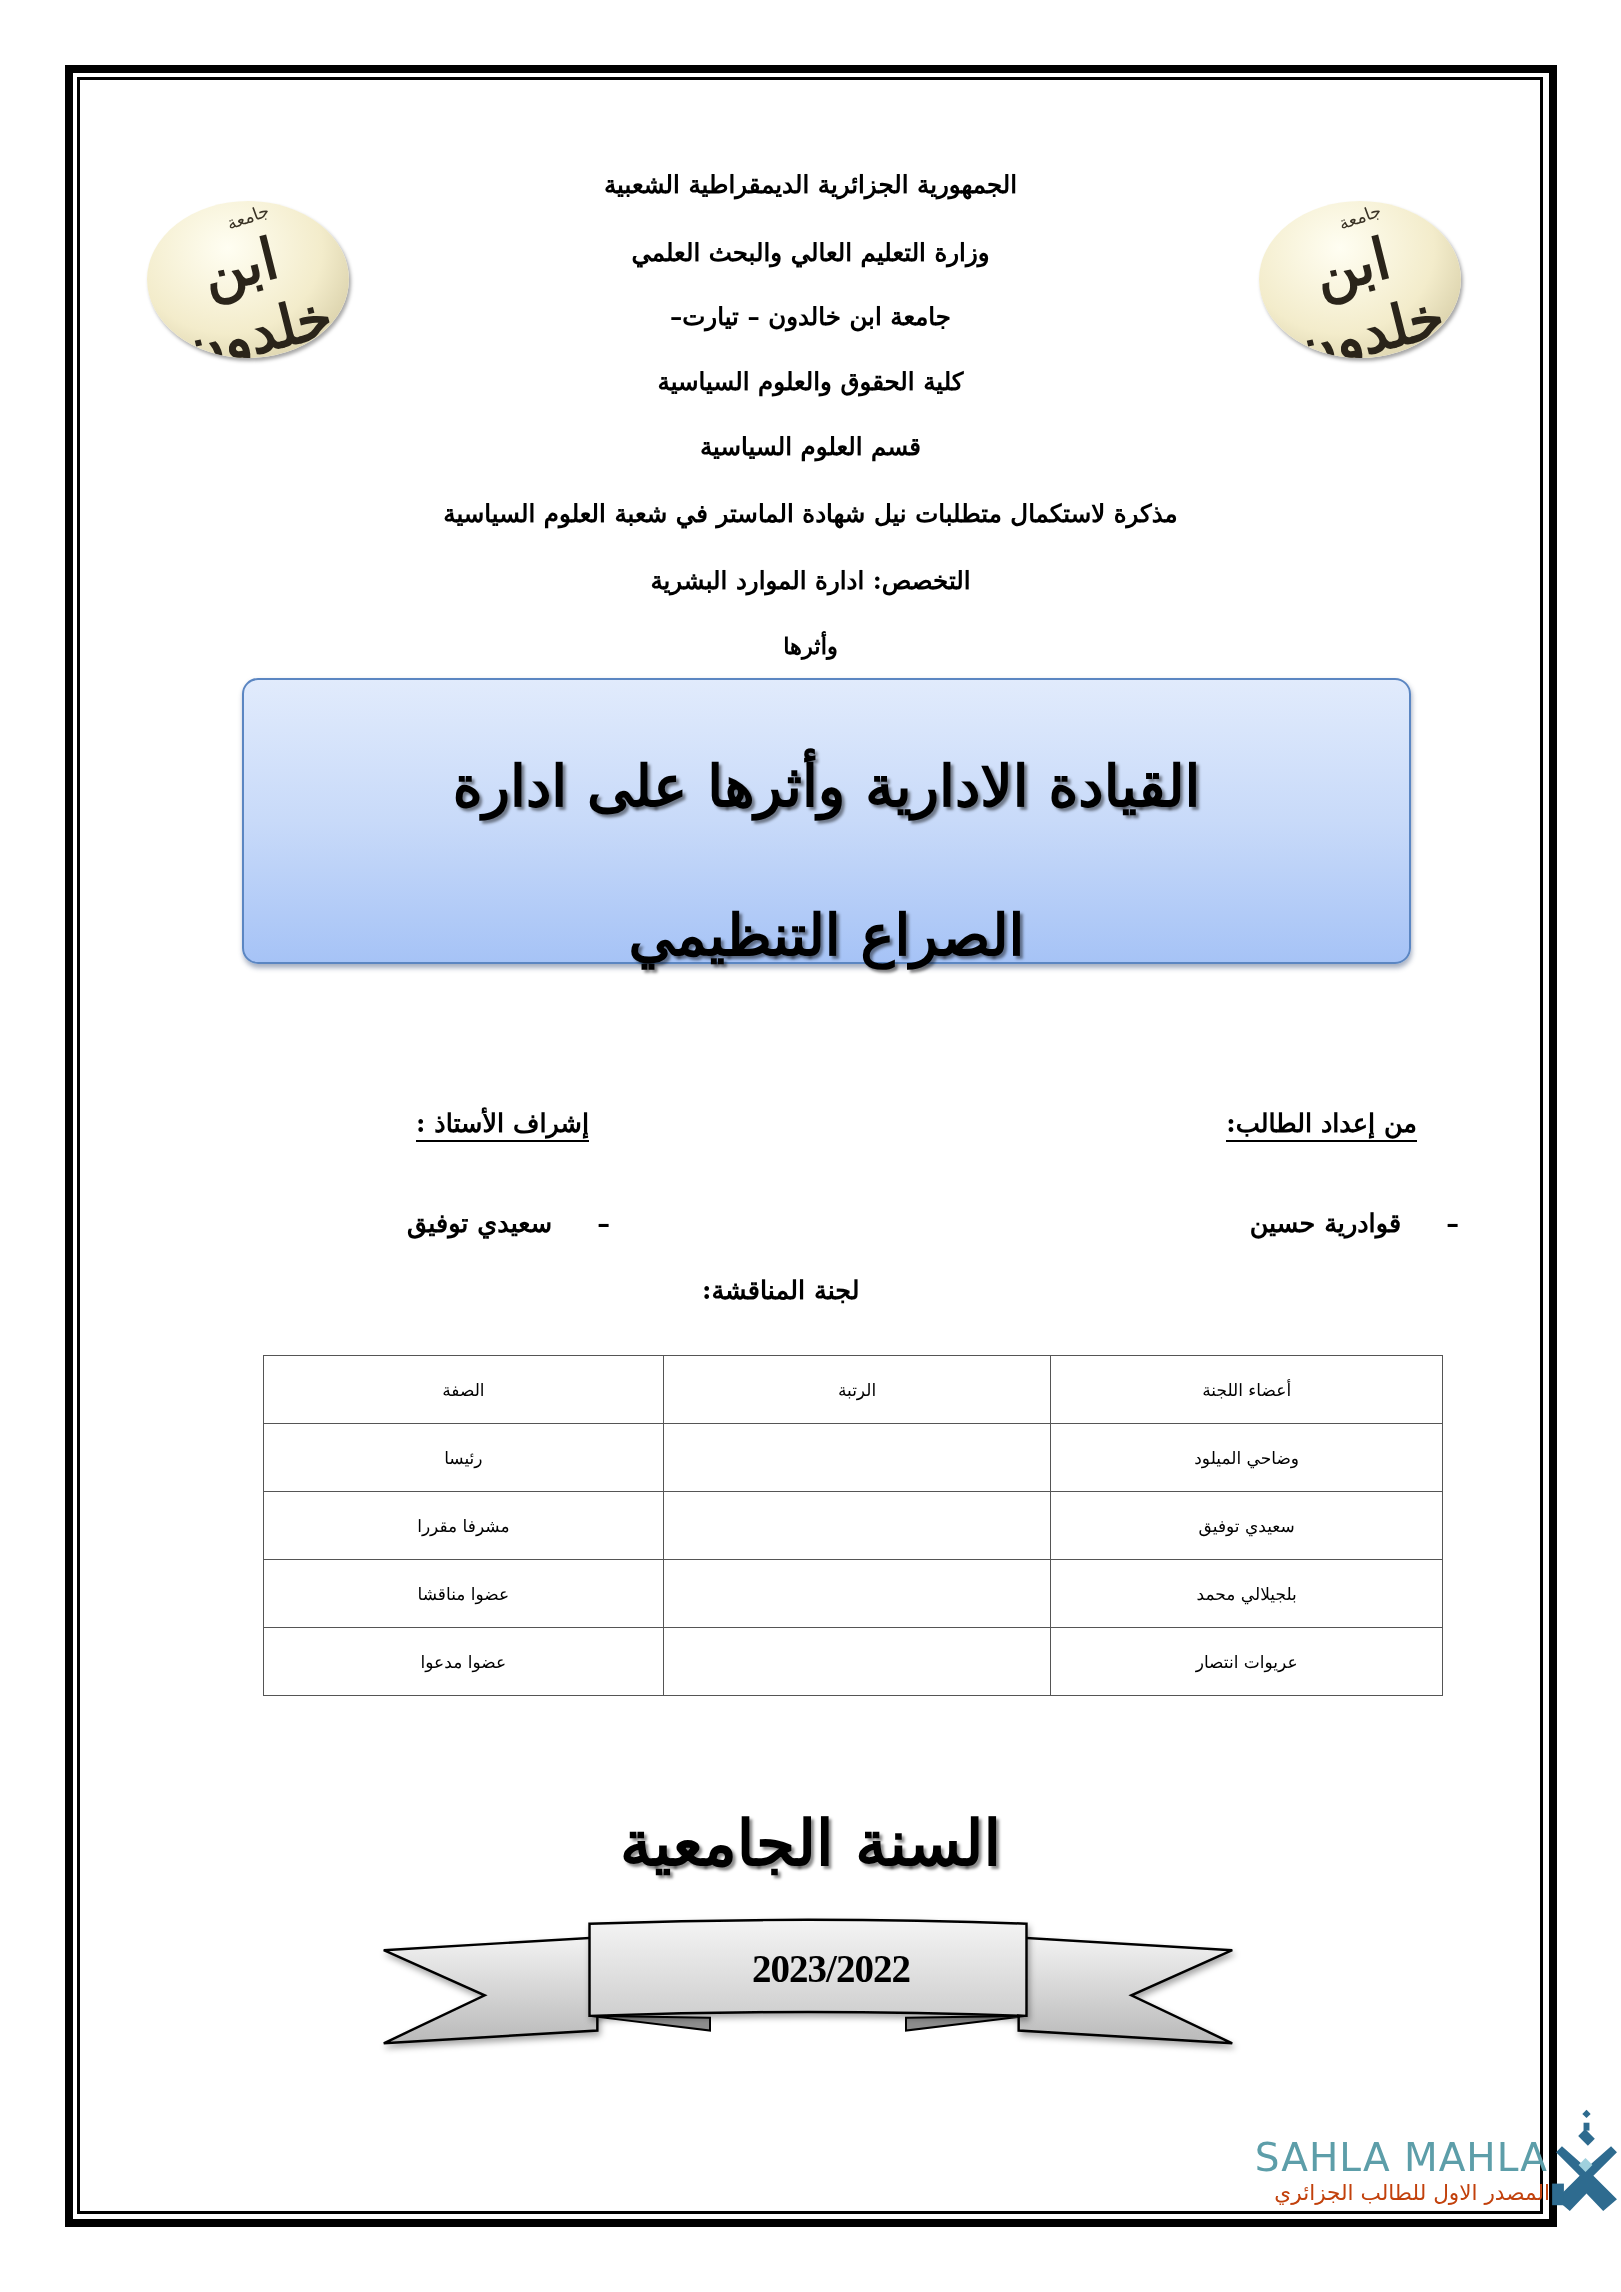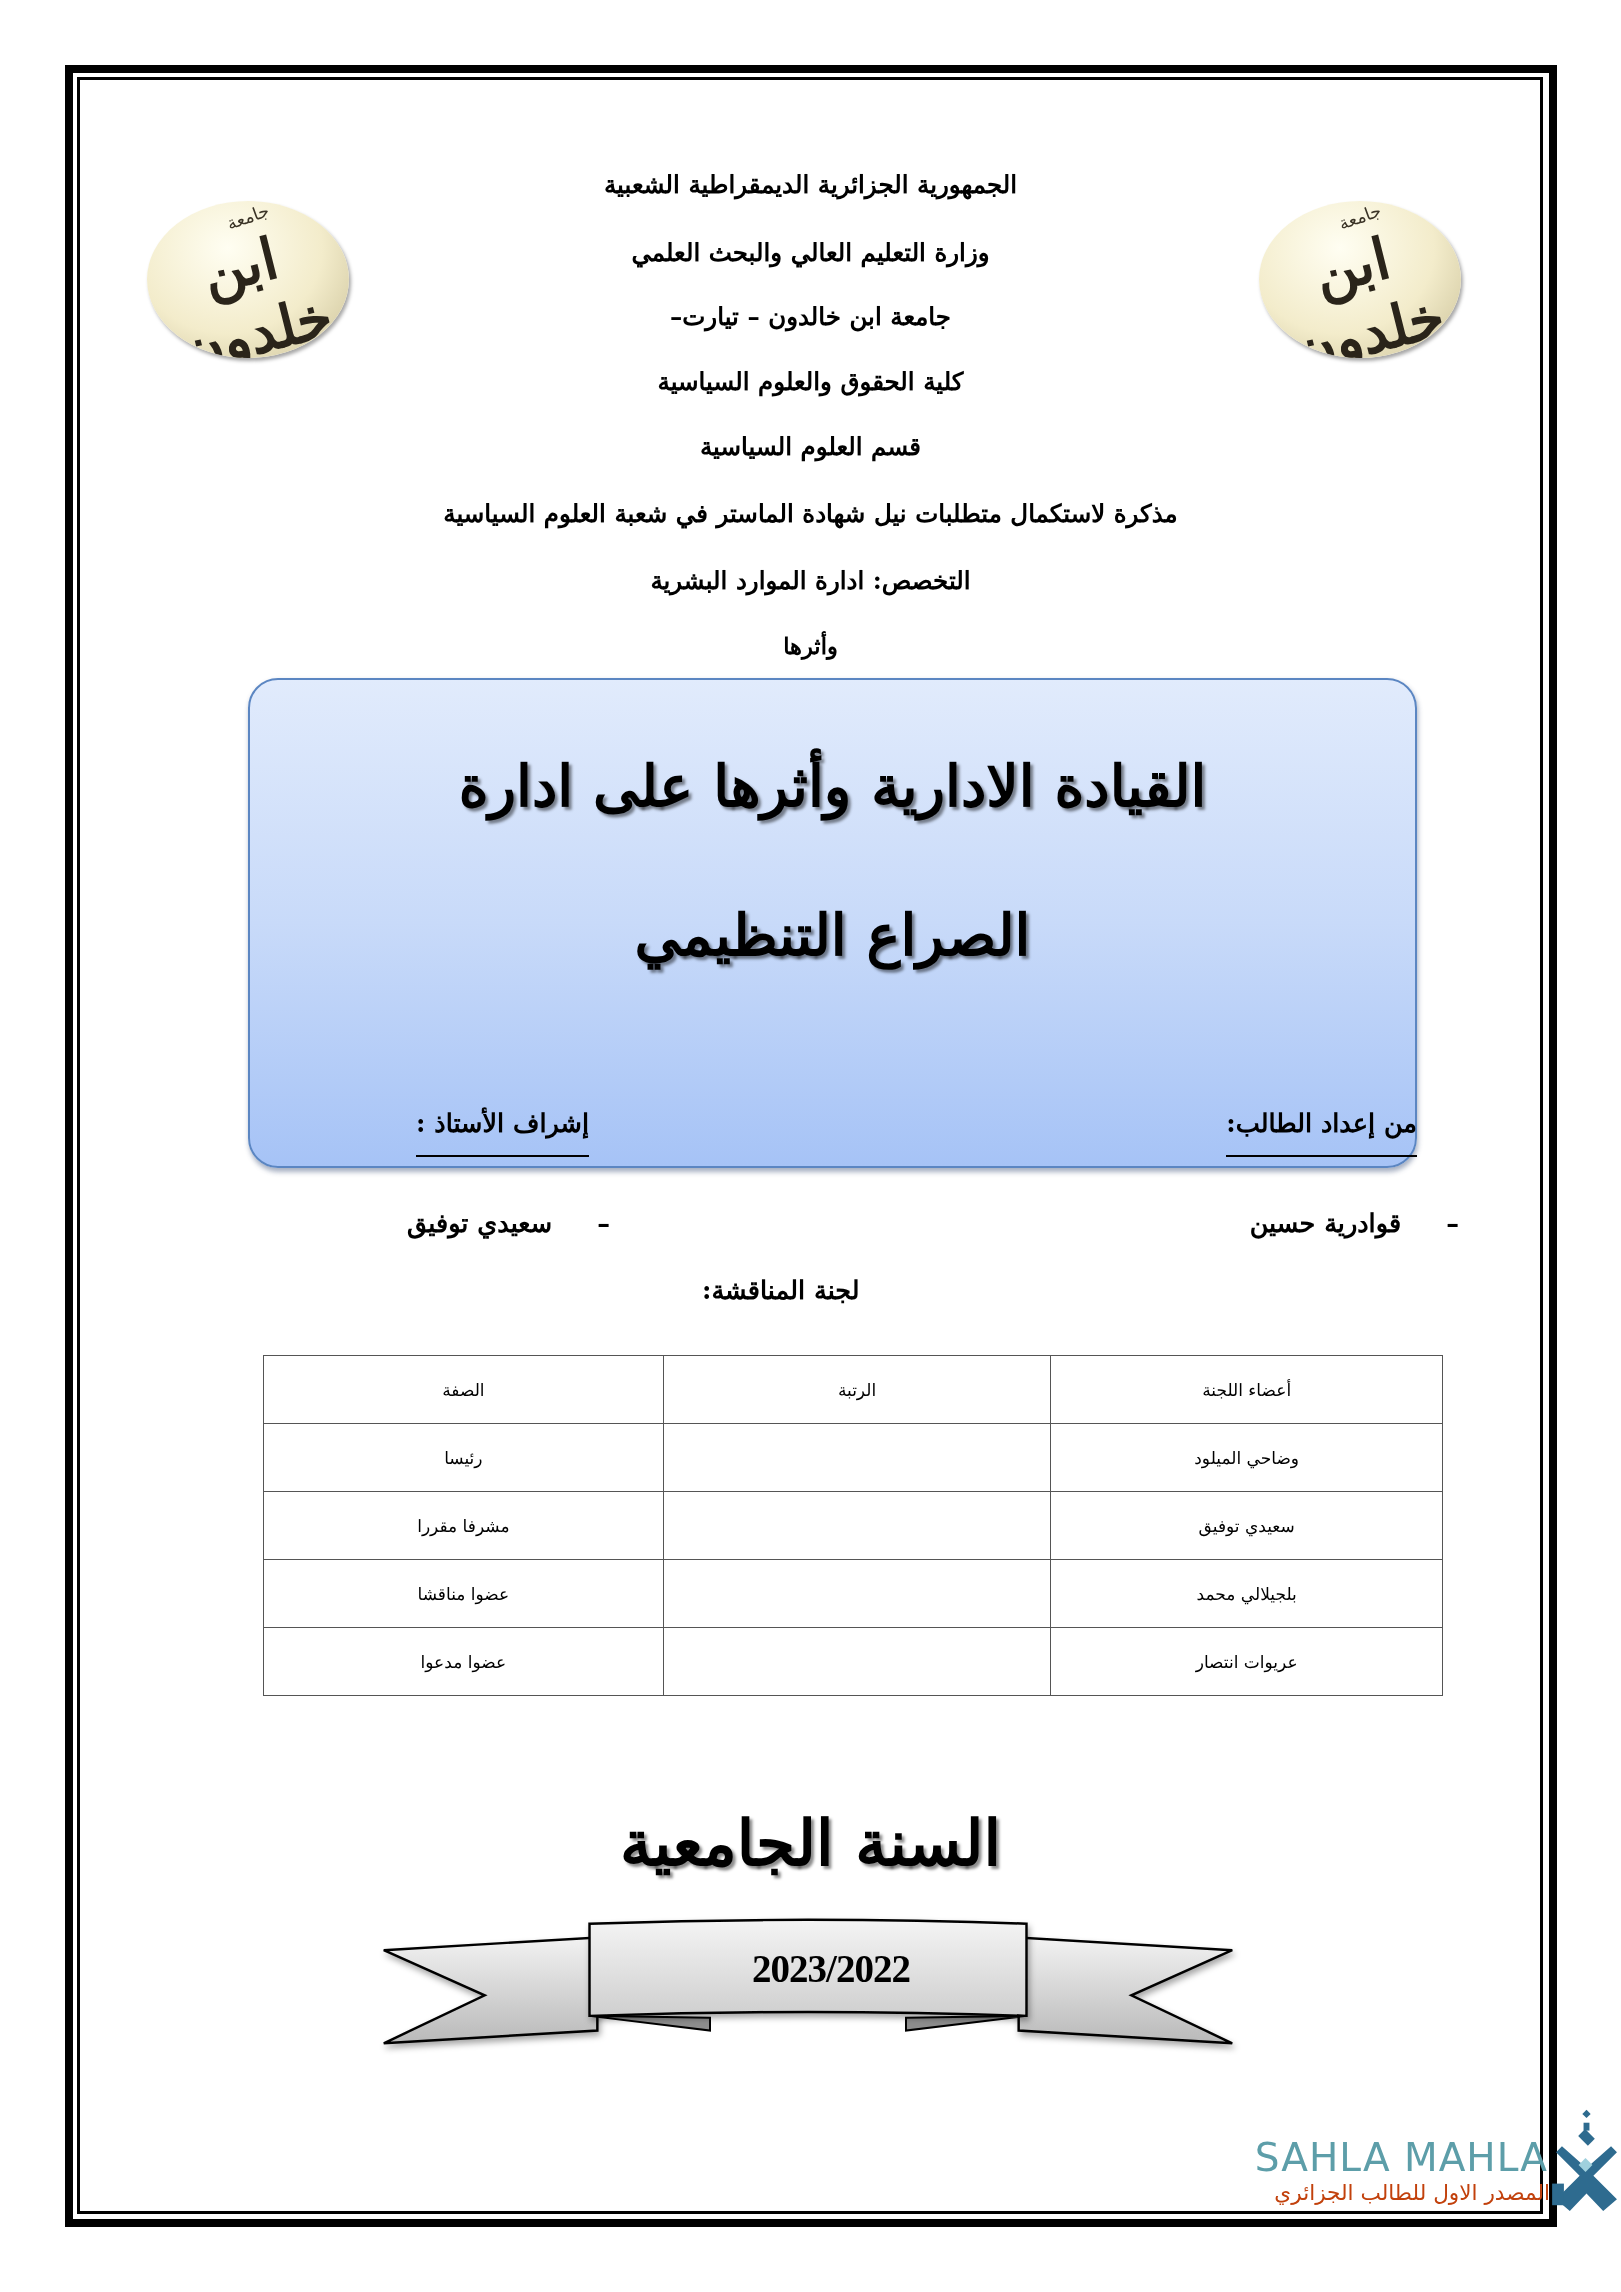--- a/index.html
+++ b/index.html
@@ -13,29 +13,29 @@
   .hline { left:0; width:1621px; text-align:center; direction:rtl;
            font-weight:bold; font-size:24.5px; line-height:39px; }
   .logo { width:202px; height:157px; border-radius:50%;
           background:radial-gradient(ellipse at 40% 30%, #fffef2 0%, #f3eccb 55%, #c9bf95 100%);
           box-shadow: 2px 2.9px 3.9px rgba(0,0,0,0.35); overflow:hidden; }
   .logo-text { position:absolute; left:0; right:0; top:29px; text-align:center;
                font-size:57px; font-weight:bold; color:#2a241a; line-height:69px;
                transform:rotate(-14deg); font-family:"DejaVu Serif", serif; }
   .logo-ring { position:absolute; left:0; right:0; top:5.9px; text-align:center;
                font-size:17.6px; color:#3a3326; transform:rotate(-20deg); }
-  .title-box { left:242px; top:678px; width:1169px; height:490px; box-sizing:border-box;
-               border:2px solid #5b86c2; border-radius:30px;
+  .title-box { left:242px; top:678px; width:1169px; height:286px; box-sizing:border-box;
+               border:2px solid #5b86c2; border-radius:16px;
                background:linear-gradient(to bottom, #e1ebfc 0%, #c8daf9 50%, #a6c3f6 100%);
-               box-shadow: 1px 3.9px 4.9px rgba(60,80,120,0.45); margin-left: 6px; }
+               box-shadow: 1px 3.9px 4.9px rgba(60,80,120,0.45); }
   .title-line { left:0; width:100%; text-align:center; direction:rtl; font-weight:bold;
                 font-size:57px; line-height:78px;
                 text-shadow: 2.9px 2.9px 2.9px rgba(0,0,0,0.45); }
   .label { direction:rtl; font-weight:bold; font-size:25.5px; line-height:39px; }
-  .underl { border-bottom:2px solid #000; padding-bottom:17px; }
+  .underl { border-bottom:2px solid #000; padding-bottom:2px; }
   table.committee { position:absolute; left:263px; top:1355px; width:1180px;
                     border-collapse:collapse; direction:rtl; }
   table.committee td, table.committee th { border:1.5px solid #555; height:67px;
       text-align:center; font-weight:normal; font-size:17px; padding:0; }
   .col-name { width:388px; } .col-rank { width:384px; } .col-role { width:396px; }
   .year-label { left:0; width:1621px; top:1804px; text-align:center; direction:rtl;
                 font-size:63px; font-weight:bold; line-height:78px;
                 text-shadow: 2.9px 2.9px 2.9px rgba(0,0,0,0.45); }
   .year-text { left:588px; width:412px; top:1939px; text-align:center;
                font-family:"Liberation Serif", serif; font-weight:bold; font-size:39px;

